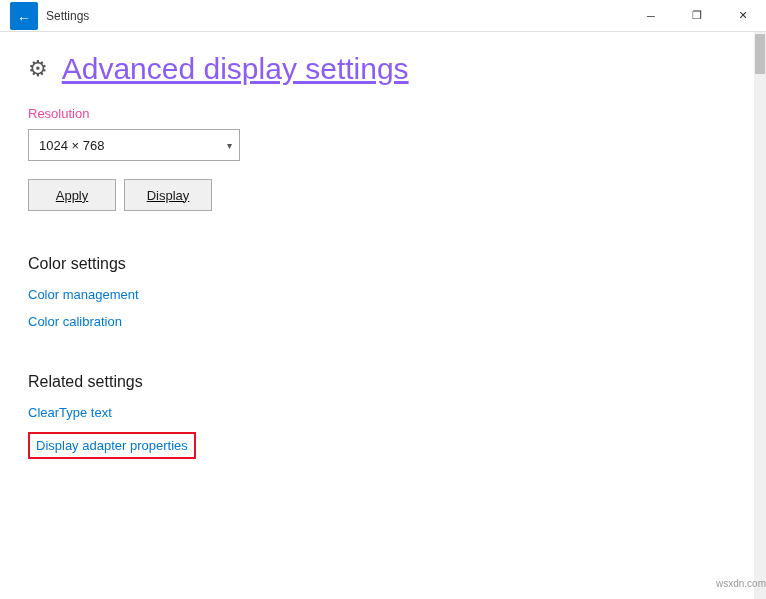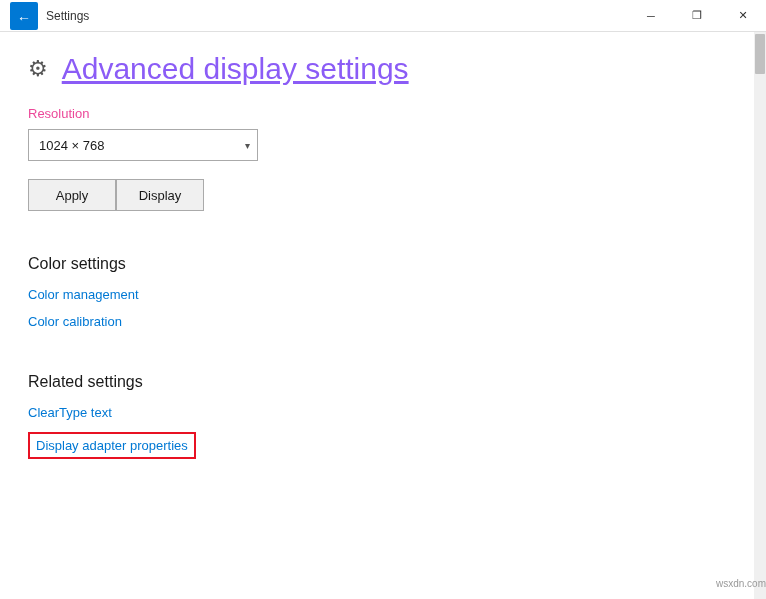--- a/index.html
+++ b/index.html
@@ -118,21 +118,21 @@
 
     
     .section-label {
       font-size: 13px;
       color: #ec4899;
       margin-bottom: 8px;
     }
 
     .select-wrapper {
       position: relative;
-      width: 230px;
+      width: 212px;
       margin-bottom: 18px;
     }
 
     .resolution-select {
       width: 100%;
       height: 32px;
       border: 1px solid #aaa;
       background: #ffffff;
       padding: 0 30px 0 10px;
       font-size: 13px;
@@ -147,21 +147,23 @@
       top: 50%;
       transform: translateY(-50%);
       pointer-events: none;
       font-size: 10px;
       color: #555;
     }
 
     
     .button-row {
       display: flex;
+      gap: 8px;
       margin-bottom: 30px;
+      text-decoration: underline;
     }
 
     .btn {
       padding: 6px 20px;
       font-size: 13px;
       border: 1px solid #aaa;
       cursor: pointer;
       background: #f0f0f0;
       color: #1a1a1a;
       min-width: 88px;

